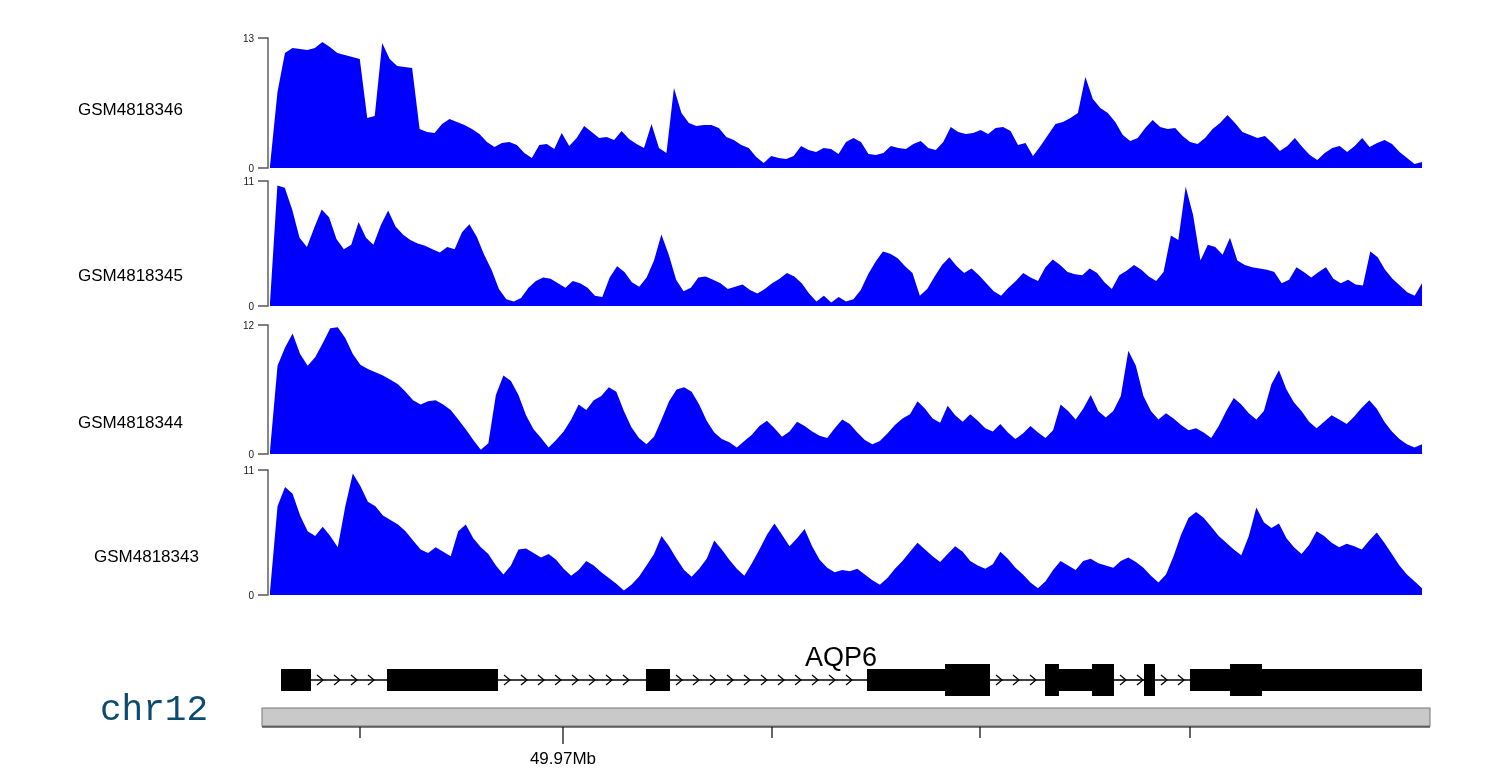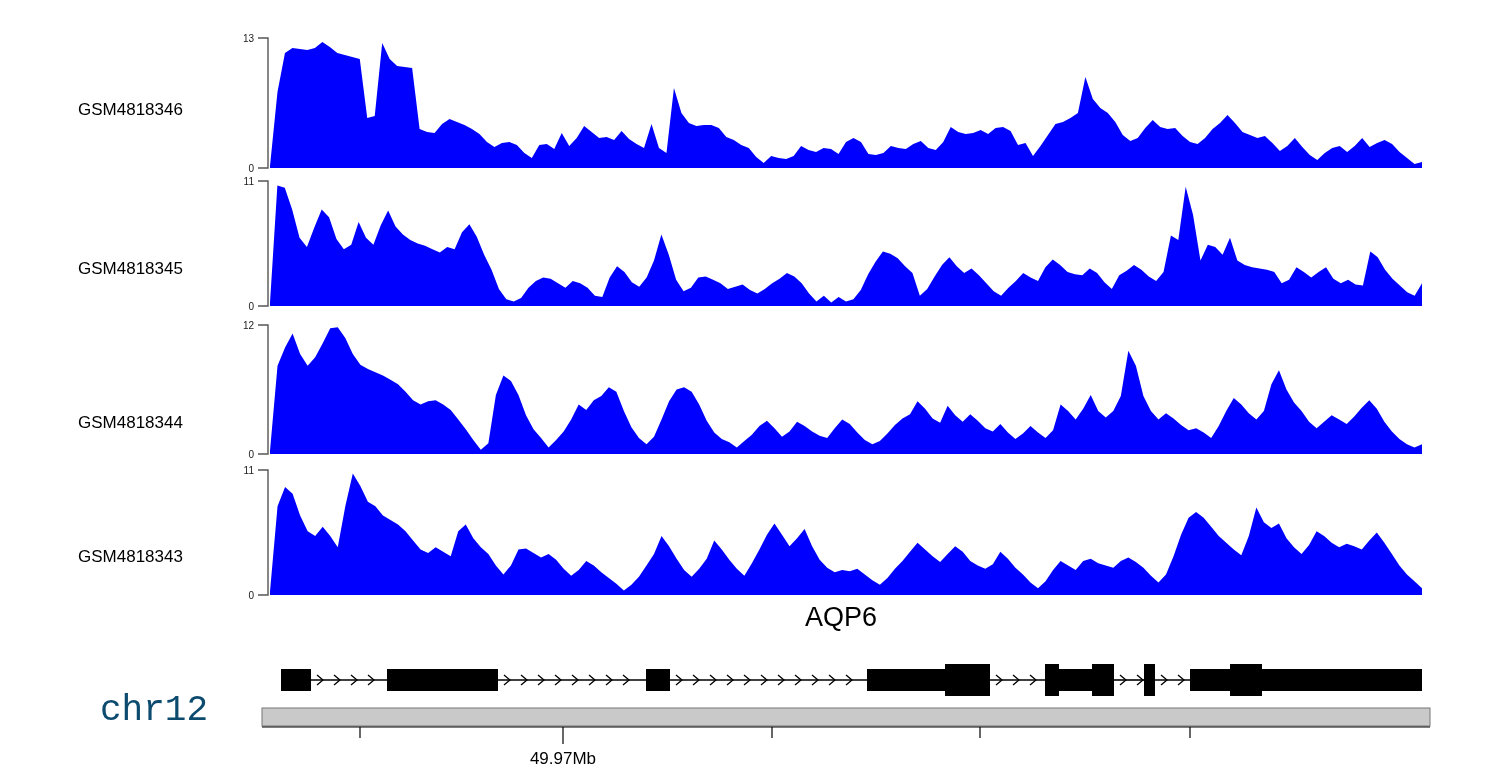--- a/index.html
+++ b/index.html
@@ -34,21 +34,21 @@
       <g>
           <path d="M 270 140 L 270.00 138.00 L 277.48 64.00 L 284.96 25.00 L 292.44 20.00 L 299.92 21.00 L 307.40 22.00 L 314.88 20.00 L 322.36 14.00 L 329.84 19.00 L 337.32 25.00 L 344.81 27.00 L 352.29 29.00 L 359.77 31.00 L 367.25 90.00 L 374.73 88.00 L 382.21 15.00 L 389.69 31.00 L 397.17 38.00 L 404.65 39.00 L 412.13 40.00 L 419.61 101.00 L 427.09 104.00 L 434.57 105.00 L 442.05 96.00 L 449.53 91.00 L 457.01 94.00 L 464.49 97.00 L 471.97 101.00 L 479.45 106.00 L 486.94 114.00 L 494.42 119.00 L 501.90 115.00 L 509.38 114.00 L 516.86 117.00 L 524.34 125.00 L 531.82 130.00 L 539.30 117.00 L 546.78 116.00 L 554.26 121.00 L 561.74 105.00 L 569.22 118.00 L 576.70 110.00 L 584.18 98.00 L 591.66 104.00 L 599.14 110.00 L 606.62 109.00 L 614.10 112.00 L 621.58 103.00 L 629.06 111.00 L 636.55 116.00 L 644.03 120.00 L 651.51 96.00 L 658.99 120.00 L 666.47 125.00 L 673.95 60.00 L 681.43 85.00 L 688.91 95.00 L 696.39 98.00 L 703.87 97.00 L 711.35 97.00 L 718.83 100.00 L 726.31 109.00 L 733.79 112.00 L 741.27 117.00 L 748.75 120.00 L 756.23 129.00 L 763.71 135.00 L 771.19 128.00 L 778.68 130.00 L 786.16 131.00 L 793.64 128.00 L 801.12 118.00 L 808.60 122.00 L 816.08 124.00 L 823.56 120.00 L 831.04 121.00 L 838.52 126.00 L 846.00 114.00 L 853.48 110.00 L 860.96 114.00 L 868.44 126.00 L 875.92 127.00 L 883.40 125.00 L 890.88 118.00 L 898.36 120.00 L 905.84 121.00 L 913.32 116.00 L 920.81 113.00 L 928.29 120.00 L 935.77 122.00 L 943.25 114.00 L 950.73 99.00 L 958.21 104.00 L 965.69 106.00 L 973.17 105.00 L 980.65 102.00 L 988.13 106.00 L 995.61 100.00 L 1003.09 99.00 L 1010.57 103.00 L 1018.05 117.00 L 1025.53 115.00 L 1033.01 128.00 L 1040.49 118.00 L 1047.97 107.00 L 1055.45 96.00 L 1062.94 94.00 L 1070.42 90.00 L 1077.90 85.00 L 1085.38 49.00 L 1092.86 71.00 L 1100.34 80.00 L 1107.82 85.00 L 1115.30 94.00 L 1122.78 107.00 L 1130.26 113.00 L 1137.74 110.00 L 1145.22 100.00 L 1152.70 92.00 L 1160.18 99.00 L 1167.66 101.00 L 1175.14 100.00 L 1182.62 108.00 L 1190.10 114.00 L 1197.58 116.00 L 1205.06 110.00 L 1212.55 101.00 L 1220.03 95.00 L 1227.51 87.00 L 1234.99 95.00 L 1242.47 104.00 L 1249.95 107.00 L 1257.43 110.00 L 1264.91 108.00 L 1272.39 115.00 L 1279.87 123.00 L 1287.35 118.00 L 1294.83 110.00 L 1302.31 119.00 L 1309.79 127.00 L 1317.27 132.00 L 1324.75 125.00 L 1332.23 120.00 L 1339.71 118.00 L 1347.19 124.00 L 1354.68 118.00 L 1362.16 110.00 L 1369.64 119.00 L 1377.12 115.00 L 1384.60 112.00 L 1392.08 116.00 L 1399.56 124.00 L 1407.04 130.00 L 1414.52 136.00 L 1422.00 134.00 L 1422 140 Z" fill="#0000FF"></path>
           <path d="M 258 10 L 268 10 L 268 140 L 258 140" fill="none" stroke="#555" stroke-width="1.4"></path>
           <text x="254" y="14" text-anchor="end" class="axis-num">13</text>
           <text x="254" y="144" text-anchor="end" class="axis-num">0</text>
         </g>
     </svg>
   </div>
 
   <div class="track-row" style="top:173px;height:140px;">
-    <div class="track-label" style="top:86px;">GSM4818345</div>
+    <div class="track-label" style="top:93px;">GSM4818345</div>
     <svg class="track-svg" width="1500" height="140">
       <g>
           <path d="M 270 133 L 270.00 129.59 L 277.38 12.55 L 284.77 14.82 L 292.15 36.41 L 299.54 64.82 L 306.92 73.91 L 314.31 54.59 L 321.69 36.41 L 329.08 44.36 L 336.46 65.95 L 343.85 76.18 L 351.23 71.64 L 358.62 48.91 L 366.00 64.82 L 373.38 71.64 L 380.77 52.32 L 388.15 37.55 L 395.54 53.45 L 402.92 61.41 L 410.31 67.09 L 417.69 70.50 L 425.08 72.77 L 432.46 76.18 L 439.85 79.59 L 447.23 73.91 L 454.62 76.18 L 462.00 59.14 L 469.38 51.18 L 476.77 63.68 L 484.15 81.86 L 491.54 96.64 L 498.92 115.95 L 506.31 126.18 L 513.69 128.45 L 521.08 125.05 L 528.46 114.82 L 535.85 108.00 L 543.23 104.59 L 550.62 105.73 L 558.00 110.27 L 565.38 114.82 L 572.77 108.00 L 580.15 110.27 L 587.54 114.82 L 594.92 122.77 L 602.31 123.91 L 609.69 104.59 L 617.08 93.23 L 624.46 98.91 L 631.85 109.14 L 639.23 113.68 L 646.62 104.59 L 654.00 87.55 L 661.38 61.41 L 668.77 81.86 L 676.15 106.86 L 683.54 118.23 L 690.92 114.82 L 698.31 104.59 L 705.69 103.45 L 713.08 106.86 L 720.46 110.27 L 727.85 115.95 L 735.23 113.68 L 742.62 111.41 L 750.00 117.09 L 757.38 120.50 L 764.77 115.95 L 772.15 110.27 L 779.54 105.73 L 786.92 100.05 L 794.31 103.45 L 801.69 110.27 L 809.08 120.50 L 816.46 128.45 L 823.85 122.77 L 831.23 129.59 L 838.62 123.91 L 846.00 128.45 L 853.38 126.18 L 860.77 117.09 L 868.15 101.18 L 875.54 88.68 L 882.92 78.45 L 890.31 80.73 L 897.69 85.27 L 905.08 93.23 L 912.46 100.05 L 919.85 122.77 L 927.23 115.95 L 934.62 103.45 L 942.00 92.09 L 949.38 84.14 L 956.77 93.23 L 964.15 100.05 L 971.54 95.50 L 978.92 102.32 L 986.31 110.27 L 993.69 118.23 L 1001.08 122.77 L 1008.46 114.82 L 1015.85 108.00 L 1023.23 100.05 L 1030.62 104.59 L 1038.00 108.00 L 1045.38 94.36 L 1052.77 86.41 L 1060.15 92.09 L 1067.54 98.91 L 1074.92 101.18 L 1082.31 102.32 L 1089.69 95.50 L 1097.08 100.05 L 1104.46 109.14 L 1111.85 115.95 L 1119.23 102.32 L 1126.62 97.77 L 1134.00 92.09 L 1141.38 96.64 L 1148.77 103.45 L 1156.15 108.00 L 1163.54 98.91 L 1170.92 62.55 L 1178.31 67.09 L 1185.69 13.68 L 1193.08 42.09 L 1200.46 87.55 L 1207.85 71.64 L 1215.23 73.91 L 1222.62 81.86 L 1230.00 64.82 L 1237.38 87.55 L 1244.77 92.09 L 1252.15 94.36 L 1259.54 95.50 L 1266.92 96.64 L 1274.31 98.91 L 1281.69 110.27 L 1289.08 106.86 L 1296.46 94.36 L 1303.85 98.91 L 1311.23 104.59 L 1318.62 98.91 L 1326.00 94.36 L 1333.38 105.73 L 1340.77 110.27 L 1348.15 106.86 L 1355.54 111.41 L 1362.92 112.55 L 1370.31 78.45 L 1377.69 84.14 L 1385.08 96.64 L 1392.46 105.73 L 1399.85 112.55 L 1407.23 119.36 L 1414.62 122.77 L 1422.00 110.27 L 1422 133 Z" fill="#0000FF"></path>
           <path d="M 258 8 L 268 8 L 268 133 L 258 133" fill="none" stroke="#555" stroke-width="1.4"></path>
           <text x="254" y="12" text-anchor="end" class="axis-num">11</text>
           <text x="254" y="137" text-anchor="end" class="axis-num">0</text>
         </g>
     </svg>
   </div>
 
@@ -58,32 +58,32 @@
       <g>
           <path d="M 270 137 L 270.00 133.78 L 277.53 48.85 L 285.06 30.57 L 292.59 16.60 L 300.12 37.02 L 307.65 48.85 L 315.18 40.25 L 322.71 26.27 L 330.24 11.23 L 337.76 10.15 L 345.29 20.90 L 352.82 37.02 L 360.35 47.77 L 367.88 52.08 L 375.41 55.30 L 382.94 58.53 L 390.47 62.82 L 398.00 67.13 L 405.53 74.65 L 413.06 83.25 L 420.59 87.55 L 428.12 84.32 L 435.65 83.25 L 443.18 87.55 L 450.71 92.93 L 458.24 102.60 L 465.76 112.28 L 473.29 123.03 L 480.82 132.70 L 488.35 126.25 L 495.88 77.88 L 503.41 58.53 L 510.94 63.90 L 518.47 77.88 L 526.00 98.30 L 533.53 112.28 L 541.06 120.88 L 548.59 130.55 L 556.12 123.03 L 563.65 114.42 L 571.18 102.60 L 578.71 87.55 L 586.24 92.93 L 593.76 83.25 L 601.29 78.95 L 608.82 70.35 L 616.35 74.65 L 623.88 94.00 L 631.41 110.13 L 638.94 120.88 L 646.47 127.33 L 654.00 119.80 L 661.53 102.60 L 669.06 84.32 L 676.59 72.50 L 684.12 70.35 L 691.65 74.65 L 699.18 87.55 L 706.71 103.67 L 714.24 115.50 L 721.76 121.95 L 729.29 125.17 L 736.82 130.55 L 744.35 124.10 L 751.88 117.65 L 759.41 109.05 L 766.94 103.67 L 774.47 111.20 L 782.00 119.80 L 789.53 114.42 L 797.06 104.75 L 804.59 109.05 L 812.12 114.42 L 819.65 118.72 L 827.18 120.88 L 834.71 111.20 L 842.24 102.60 L 849.76 106.90 L 857.29 115.50 L 864.82 123.03 L 872.35 127.33 L 879.88 124.10 L 887.41 116.58 L 894.94 107.97 L 902.47 101.53 L 910.00 97.22 L 917.53 84.32 L 925.06 91.85 L 932.59 101.53 L 940.12 105.83 L 947.65 88.63 L 955.18 98.30 L 962.71 104.75 L 970.24 97.22 L 977.76 103.67 L 985.29 111.20 L 992.82 114.42 L 1000.35 106.90 L 1007.88 115.50 L 1015.41 121.95 L 1022.94 116.58 L 1030.47 109.05 L 1038.00 115.50 L 1045.53 120.88 L 1053.06 113.35 L 1060.59 87.55 L 1068.12 94.00 L 1075.65 102.60 L 1083.18 91.85 L 1090.71 77.88 L 1098.24 94.00 L 1105.76 100.45 L 1113.29 94.00 L 1120.82 78.95 L 1128.35 33.80 L 1135.88 48.85 L 1143.41 78.95 L 1150.94 94.00 L 1158.47 102.60 L 1166.00 96.15 L 1173.53 101.53 L 1181.06 107.97 L 1188.59 113.35 L 1196.12 111.20 L 1203.65 115.50 L 1211.18 120.88 L 1218.71 109.05 L 1226.24 94.00 L 1233.76 81.10 L 1241.29 87.55 L 1248.82 96.15 L 1256.35 102.60 L 1263.88 94.00 L 1271.41 67.13 L 1278.94 53.15 L 1286.47 72.50 L 1294.00 85.40 L 1301.53 94.00 L 1309.06 104.75 L 1316.59 111.20 L 1324.12 104.75 L 1331.65 98.30 L 1339.18 102.60 L 1346.71 106.90 L 1354.24 99.38 L 1361.76 90.78 L 1369.29 83.25 L 1376.82 91.85 L 1384.35 104.75 L 1391.88 114.42 L 1399.41 121.95 L 1406.94 127.33 L 1414.47 130.55 L 1422.00 127.33 L 1422 137 Z" fill="#0000FF"></path>
           <path d="M 258 8 L 268 8 L 268 137 L 258 137" fill="none" stroke="#555" stroke-width="1.4"></path>
           <text x="254" y="12" text-anchor="end" class="axis-num">12</text>
           <text x="254" y="141" text-anchor="end" class="axis-num">0</text>
         </g>
     </svg>
   </div>
 
   <div class="track-row" style="top:462px;height:140px;">
-    <div class="track-label" style="top:85px;">GSM4818343</div>
+    <div class="track-label" style="top:85px;margin-left:16px;">GSM4818343</div>
     <svg class="track-svg" width="1500" height="140">
       <g>
           <path d="M 270 133 L 270.00 129.59 L 277.53 44.36 L 285.06 25.05 L 292.59 31.86 L 300.12 53.45 L 307.65 69.36 L 315.18 73.91 L 322.71 64.82 L 330.24 73.91 L 337.76 85.27 L 345.29 44.36 L 352.82 11.41 L 360.35 23.91 L 367.88 39.82 L 375.41 44.36 L 382.94 53.45 L 390.47 58.00 L 398.00 62.55 L 405.53 69.36 L 413.06 78.45 L 420.59 87.55 L 428.12 90.95 L 435.65 85.27 L 443.18 89.82 L 450.71 94.36 L 458.24 69.36 L 465.76 62.55 L 473.29 76.18 L 480.82 85.27 L 488.35 92.09 L 495.88 103.45 L 503.41 112.55 L 510.94 103.45 L 518.47 87.55 L 526.00 86.41 L 533.53 90.95 L 541.06 95.50 L 548.59 92.09 L 556.12 97.77 L 563.65 106.86 L 571.18 113.68 L 578.71 108.00 L 586.24 98.91 L 593.76 103.45 L 601.29 110.27 L 608.82 115.95 L 616.35 121.64 L 623.88 128.45 L 631.41 122.77 L 638.94 114.82 L 646.47 103.45 L 654.00 92.09 L 661.53 73.91 L 669.06 84.14 L 676.59 96.64 L 684.12 108.00 L 691.65 114.82 L 699.18 106.86 L 706.71 96.64 L 714.24 78.45 L 721.76 87.55 L 729.29 97.77 L 736.82 106.86 L 744.35 113.68 L 751.88 101.18 L 759.41 87.55 L 766.94 72.77 L 774.47 61.41 L 782.00 72.77 L 789.53 84.14 L 797.06 76.18 L 804.59 67.09 L 812.12 84.14 L 819.65 97.77 L 827.18 105.73 L 834.71 110.27 L 842.24 108.00 L 849.76 109.14 L 857.29 106.86 L 864.82 112.55 L 872.35 118.23 L 879.88 122.77 L 887.41 115.95 L 894.94 106.86 L 902.47 98.91 L 910.00 89.82 L 917.53 80.73 L 925.06 87.55 L 932.59 94.36 L 940.12 100.05 L 947.65 92.09 L 955.18 84.14 L 962.71 89.82 L 970.24 98.91 L 977.76 103.45 L 985.29 106.86 L 992.82 102.32 L 1000.35 89.82 L 1007.88 96.64 L 1015.41 105.73 L 1022.94 112.55 L 1030.47 120.50 L 1038.00 126.18 L 1045.53 119.36 L 1053.06 108.00 L 1060.59 98.91 L 1068.12 103.45 L 1075.65 108.00 L 1083.18 98.91 L 1090.71 96.64 L 1098.24 101.18 L 1105.76 103.45 L 1113.29 105.73 L 1120.82 98.91 L 1128.35 95.50 L 1135.88 100.05 L 1143.41 105.73 L 1150.94 113.68 L 1158.47 120.50 L 1166.00 112.55 L 1173.53 94.36 L 1181.06 72.77 L 1188.59 55.73 L 1196.12 50.05 L 1203.65 55.73 L 1211.18 64.82 L 1218.71 73.91 L 1226.24 80.73 L 1233.76 87.55 L 1241.29 93.23 L 1248.82 73.91 L 1256.35 45.50 L 1263.88 60.27 L 1271.41 65.95 L 1278.94 61.41 L 1286.47 76.18 L 1294.00 85.27 L 1301.53 92.09 L 1309.06 83.00 L 1316.59 69.36 L 1324.12 73.91 L 1331.65 80.73 L 1339.18 85.27 L 1346.71 81.86 L 1354.24 84.14 L 1361.76 87.55 L 1369.29 78.45 L 1376.82 70.50 L 1384.35 80.73 L 1391.88 92.09 L 1399.41 103.45 L 1406.94 112.55 L 1414.47 119.36 L 1422.00 126.18 L 1422 133 Z" fill="#0000FF"></path>
           <path d="M 258 8 L 268 8 L 268 133 L 258 133" fill="none" stroke="#555" stroke-width="1.4"></path>
           <text x="254" y="12" text-anchor="end" class="axis-num">11</text>
           <text x="254" y="137" text-anchor="end" class="axis-num">0</text>
         </g>
     </svg>
   </div>
 
-  <div class="gene-name" style="left:805px;top:602px;">AQP6</div>
+  <div class="gene-name" style="left:805px;top:642px;">AQP6</div>
   <svg width="1500" height="60" style="position:absolute;left:0;top:650px;">
     <g>
         <rect x="281" y="19" width="30" height="22" fill="#000"></rect>
         <line x1="311" y1="30" x2="387" y2="30" stroke="#000" stroke-width="1.6"></line>
         <path d="M 317 25 L 323 30 L 317 35" fill="none" stroke="#000" stroke-width="1.3"></path>
         <path d="M 334 25 L 340 30 L 334 35" fill="none" stroke="#000" stroke-width="1.3"></path>
         <path d="M 351 25 L 357 30 L 351 35" fill="none" stroke="#000" stroke-width="1.3"></path>
         <path d="M 368 25 L 374 30 L 368 35" fill="none" stroke="#000" stroke-width="1.3"></path>
         <rect x="387" y="19" width="111" height="22" fill="#000"></rect>
         <line x1="498" y1="30" x2="646" y2="30" stroke="#000" stroke-width="1.6"></line>

